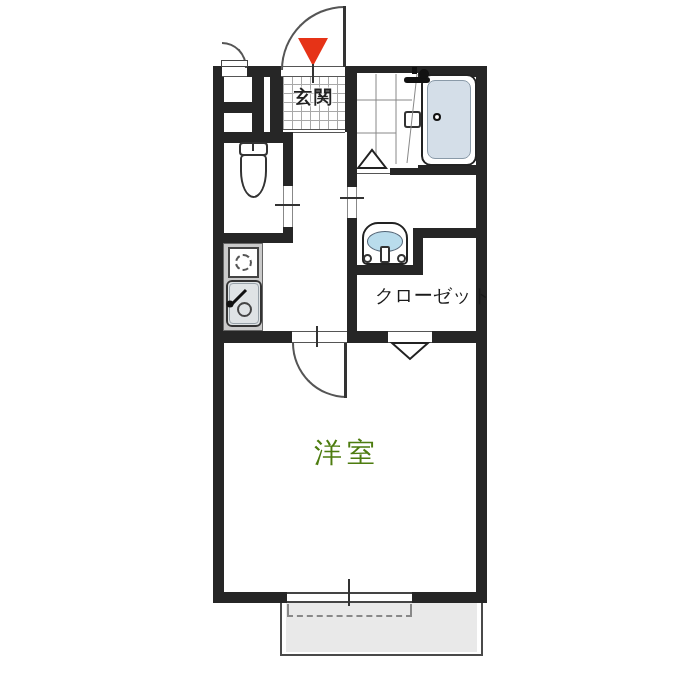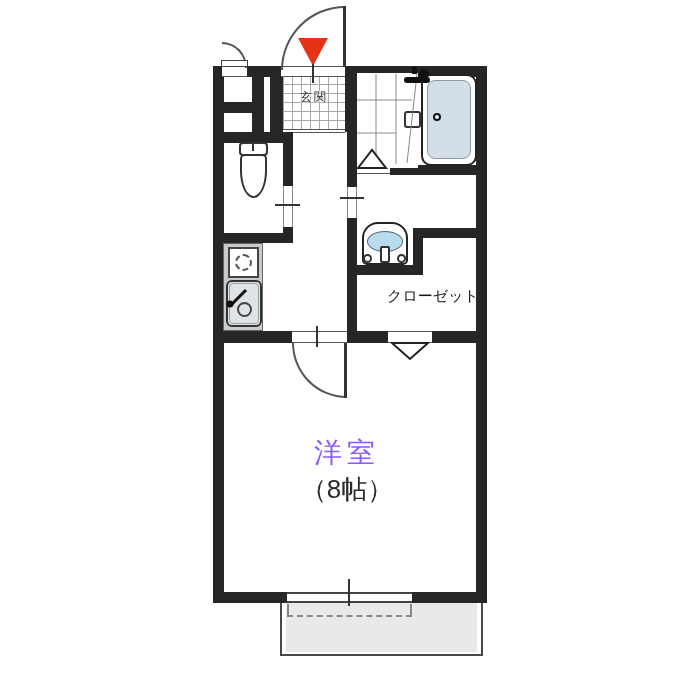--- a/index.html
+++ b/index.html
@@ -126,18 +126,17 @@
     </g>
     <g>
       <line x1="231" y1="305" x2="246" y2="290" stroke="#111" stroke-width="3"></line>
       <circle cx="230" cy="304" r="3.5" fill="#111"></circle>
     </g>
     <g>
       <line x1="253" y1="144" x2="253" y2="151" stroke="#333" stroke-width="2"></line>
     </g>
   </svg>
 
-  <div class="abs label halo" style="left:283px;top:86px;width:62px;height:22px;font-size:12px;font-weight:400;letter-spacing:2px;color:#222;">玄関</div>
-  <div class="abs label" style="left:383px;top:287px;width:100px;height:18px;font-size:15px;color:#1a1a1a;">クローゼット</div>
-  <div class="abs label" style="left:277px;top:437px;width:140px;height:32px;font-size:28px;letter-spacing:5px;color:#8b5cf6;">洋室</div>
-  <div class="abs label" style="left:277px;top:473px;width:140px;height:32px;font-size:26px;color:#2a2a2a;">（8帖）</div>
+  <div class="abs label halo" style="left:283px;top:86px;width:62px;height:22px;font-size:18px;font-weight:700;letter-spacing:2px;color:#222;">玄関</div>
+  <div class="abs label" style="left:383px;top:287px;width:100px;height:18px;font-size:19px;color:#1a1a1a;">クローゼット</div>
+  <div class="abs label" style="left:277px;top:437px;width:140px;height:32px;font-size:28px;letter-spacing:5px;color:#4d7c0f;">洋室</div>
 
 </div>
 
 </body></html>

